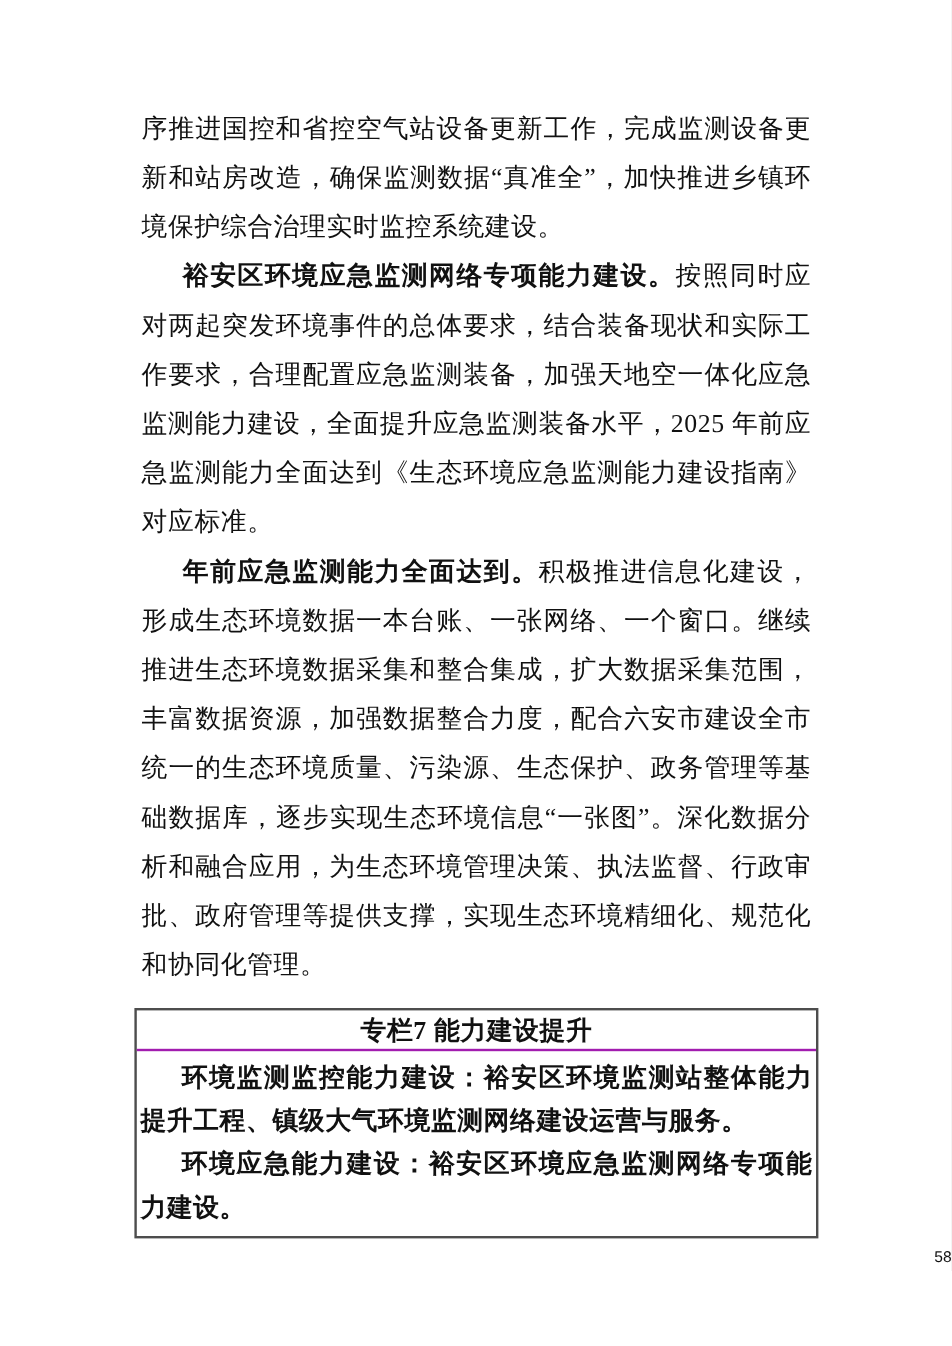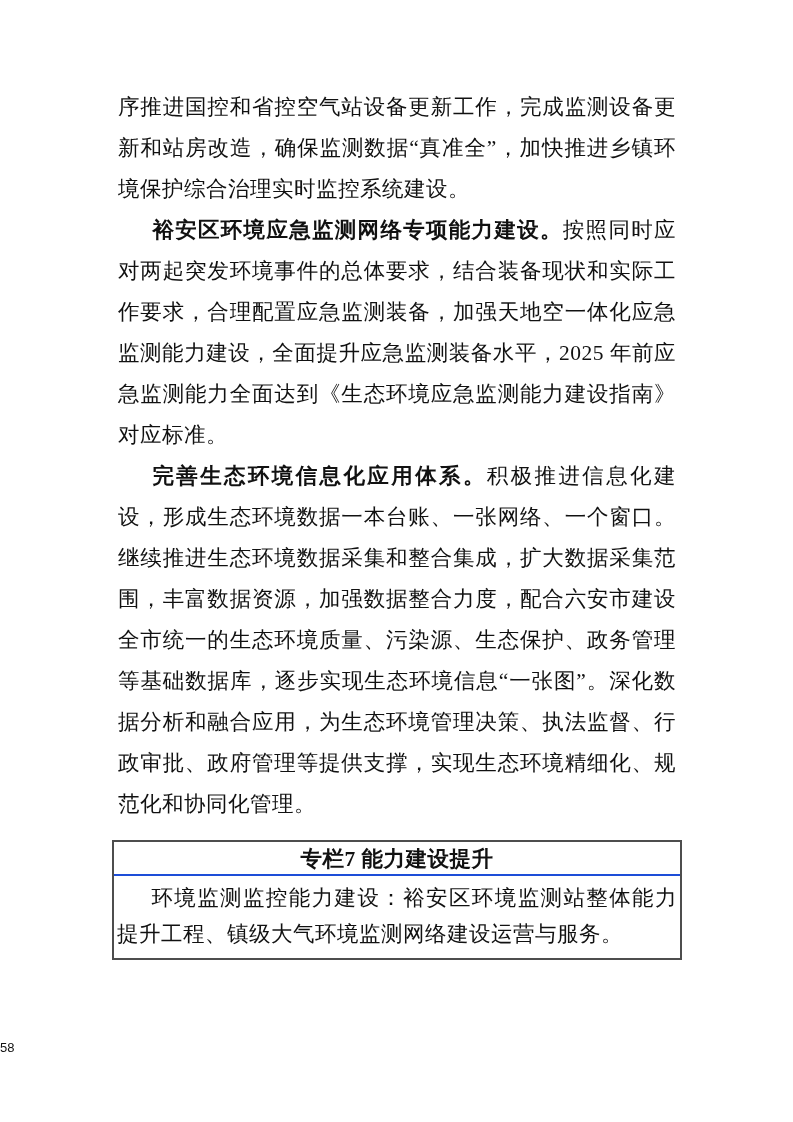--- a/index.html
+++ b/index.html
@@ -32,67 +32,69 @@
   .callout-box {
     box-sizing: border-box;
     width: 570px;
     margin-left: -6px;
     margin-top: 15px;
     border: 2px solid #4d4d4d;
     background: #ffffff;
   }
   .box-title {
     box-sizing: border-box;
-    border-bottom: 2px solid #1d4ed8;
+    border-bottom: 2px solid #a21caf;
     text-align: center;
     font-weight: bold;
     font-size: 21.5px;
     line-height: 34px;
     height: 34px;
     letter-spacing: 0.5px;
   }
   .box-body {
     padding: 4px 3px 6px 3px;
+    font-weight: bold;
   }
   .box-p {
     margin: 0;
     font-size: 21.5px;
     line-height: 36px;
     letter-spacing: 0.5px;
     text-align: justify;
     text-justify: inter-character;
   }
   .box-p.indent-2 { text-indent: 1.6em; }
   .box-p.indent-1 { text-indent: 0.65em; }
   .page-number {
     position: absolute;
     left: 0;
     top: 1040px;
     width: 100%;
-    text-align: left;
+    text-align: right;
     font-family: "Liberation Sans", "DejaVu Sans", sans-serif;
     font-size: 13px;
     color: #111111;
   }
 </style>
 </head>
 <body>
 
 <div class="page">
   <div class="content">
 
     <p class="para"><b class="lead"></b><span>序推进国控和省控空气站设备更新工作，完成监测设备更新和站房改造，确保监测数据“真准全”，加快推进乡镇环境保护综合治理实时监控系统建设。</span></p>
 
     <p class="para indent"><b class="lead">裕安区环境应急监测网络专项能力建设。</b><span>按照同时应对两起突发环境事件的总体要求，结合装备现状和实际工作要求，合理配置应急监测装备，加强天地空一体化应急监测能力建设，全面提升应急监测装备水平，2025 年前应急监测能力全面达到《生态环境应急监测能力建设指南》对应标准。</span></p>
 
-    <p class="para indent"><b class="lead">完善生态环境信息化应用体系。</b><span>积极推进信息化建设，形成生态环境数据一本台账、一张网络、一个窗口。继续推进生态环境数据采集和整合集成，扩大数据采集范围，丰富数据资源，加强数据整合力度，配合六安市建设全市统一的生态环境质量、污染源、生态保护、政务管理等基础数据库，逐步实现生态环境信息“一张图”。深化数据分析和融合应用，为生态环境管理决策、执法监督、行政审批、政府管理等提供支撑，实现生态环境精细化、规范化和协同化管理。</span></p>
+    <p class="para indent"><b class="lead">年前应急监测能力全面达到。</b><span>积极推进信息化建设，形成生态环境数据一本台账、一张网络、一个窗口。继续推进生态环境数据采集和整合集成，扩大数据采集范围，丰富数据资源，加强数据整合力度，配合六安市建设全市统一的生态环境质量、污染源、生态保护、政务管理等基础数据库，逐步实现生态环境信息“一张图”。深化数据分析和融合应用，为生态环境管理决策、执法监督、行政审批、政府管理等提供支撑，实现生态环境精细化、规范化和协同化管理。</span></p>
 
     <div class="callout-box">
       <div class="box-title">专栏7 能力建设提升</div>
       <div class="box-body">
         <p class="box-p indent-2">环境监测监控能力建设：裕安区环境监测站整体能力提升工程、镇级大气环境监测网络建设运营与服务。</p>
+        <p class="box-p indent-2">环境应急能力建设：裕安区环境应急监测网络专项能力建设。</p>
       </div>
     </div>
 
   </div>
 
   <div class="page-number">58</div>
 </div>
 
 </body></html>

